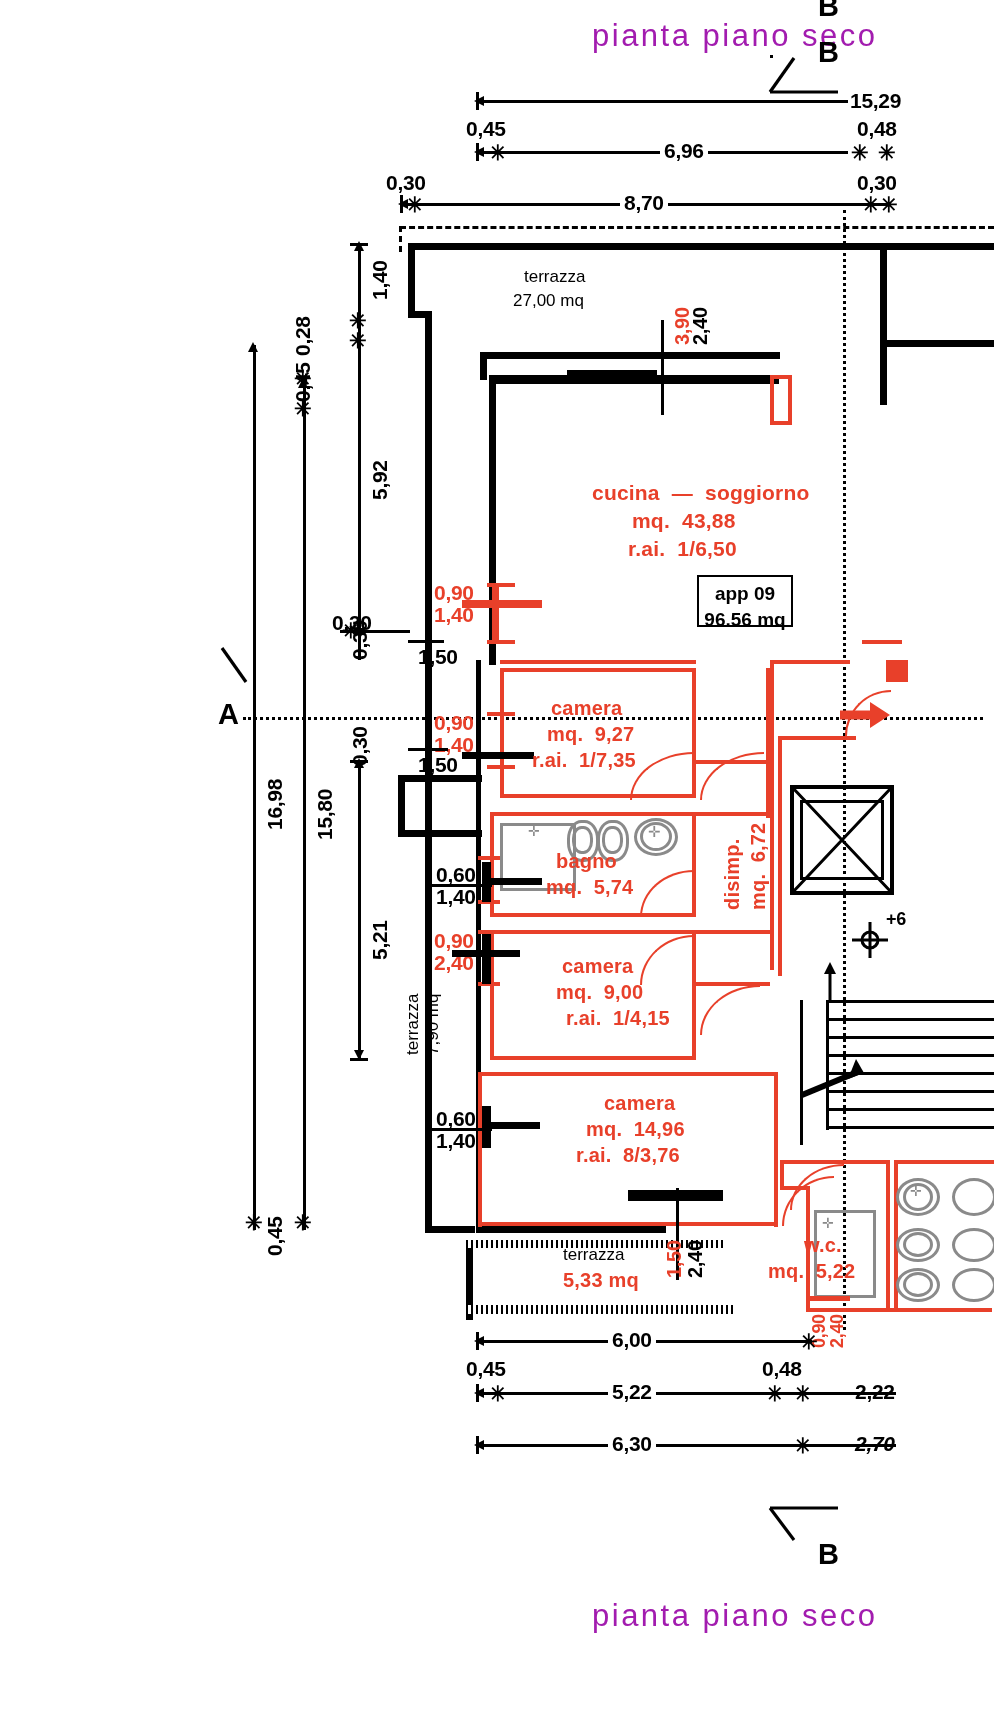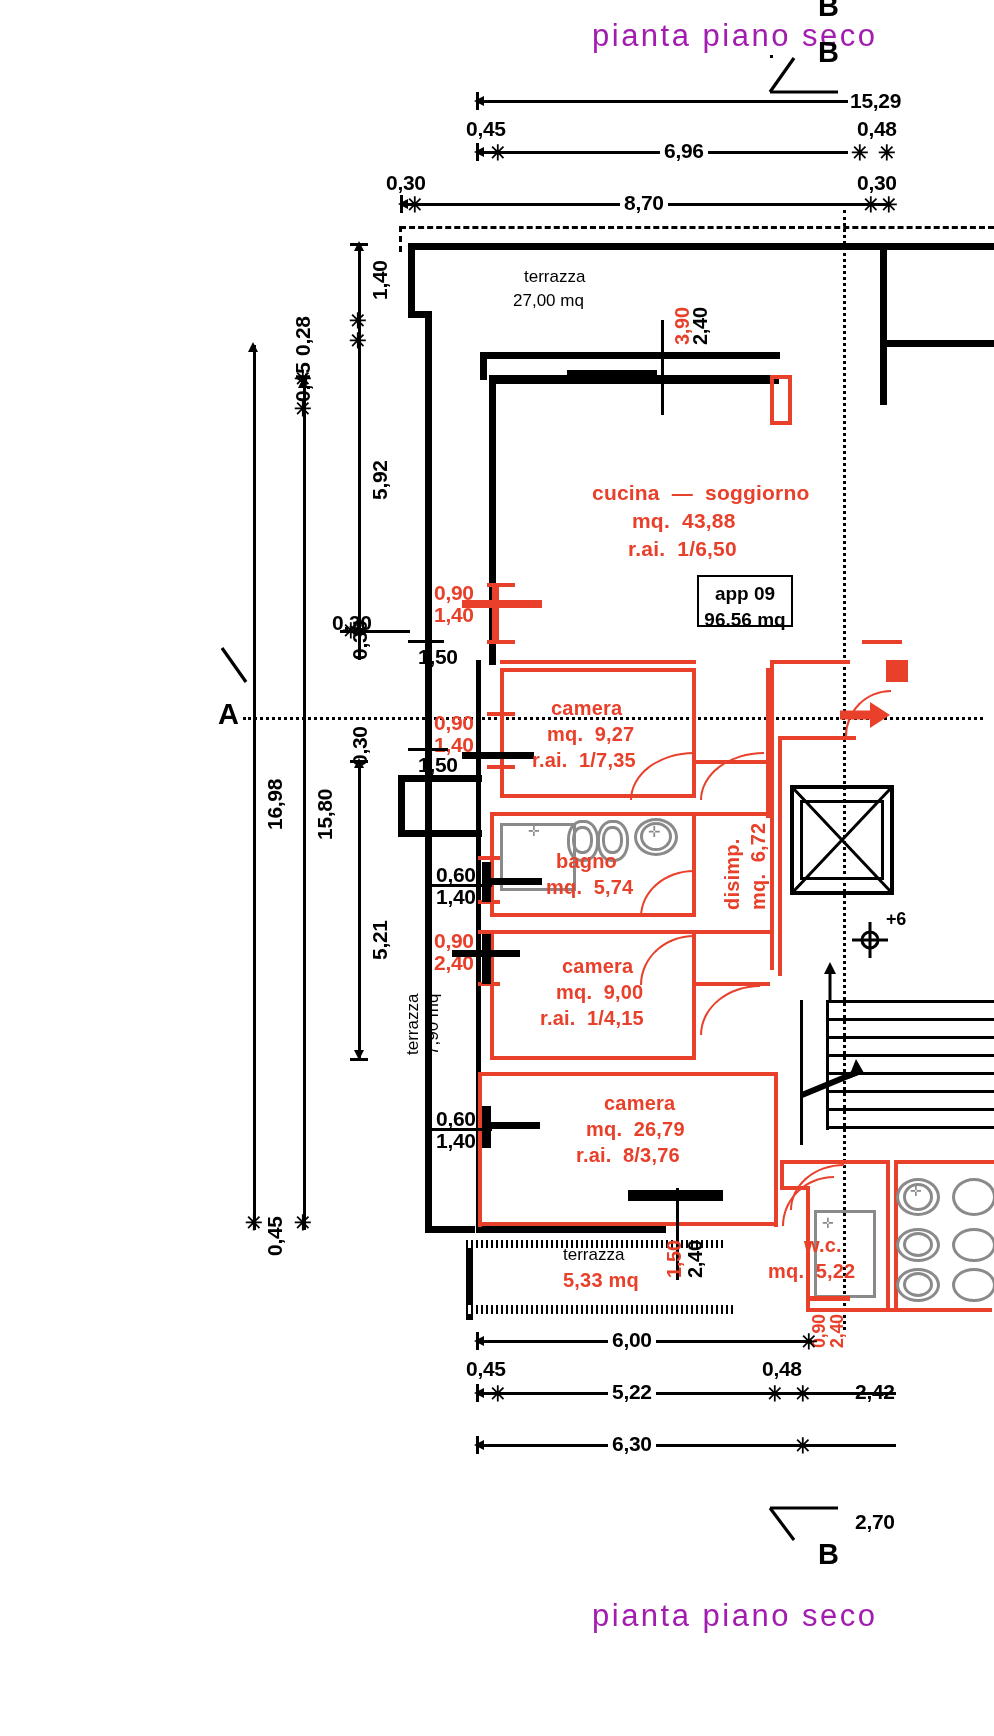--- a/index.html
+++ b/index.html
@@ -357,24 +357,24 @@
   <div class="txt roomlbl red" style="left:532px;top:750px;">r.ai.  1/7,35</div>
 
   <div class="txt roomlbl red" style="left:556px;top:851px;">bagno</div>
   <div class="txt roomlbl red" style="left:546px;top:877px;">mq.  5,74</div>
 
   <div class="txt roomlbl red vert" style="left:722px;top:910px;">disimp.</div>
   <div class="txt roomlbl red vert" style="left:748px;top:910px;">mq.  6,72</div>
 
   <div class="txt roomlbl red" style="left:562px;top:956px;">camera</div>
   <div class="txt roomlbl red" style="left:556px;top:982px;">mq.  9,00</div>
-  <div class="txt roomlbl red" style="left:540px;top:1008px;">r.ai.  1/4,15</div>
+  <div class="txt roomlbl red" style="left:566px;top:1008px;">r.ai.  1/4,15</div>
 
   <div class="txt roomlbl red" style="left:604px;top:1093px;">camera</div>
-  <div class="txt roomlbl red" style="left:586px;top:1119px;">mq.  26,79</div>
+  <div class="txt roomlbl red" style="left:586px;top:1119px;">mq.  14,96</div>
   <div class="txt roomlbl red" style="left:576px;top:1145px;">r.ai.  8/3,76</div>
 
   <div class="txt plainlbl blk vert" style="left:404px;top:1055px;">terrazza</div>
   <div class="txt plainlbl blk vert" style="left:424px;top:1055px;">7,90 mq</div>
 
   <div class="txt plainlbl blk" style="left:563px;top:1246px;">terrazza</div>
   <div class="txt roomlbl red" style="left:563px;top:1270px;">5,33 mq</div>
 
   <div class="txt roomlbl red" style="left:804px;top:1235px;">w.c.</div>
   <div class="txt roomlbl red" style="left:768px;top:1261px;">mq.  5,22</div>
@@ -391,30 +391,30 @@
   <div class="txt dimnum blk" style="left:762px;top:1358px;">0,48</div>
   <div class="ln" style="left:476px;top:1392px;width:420px;height:2.6px;"></div>
   <div class="ln" style="left:476px;top:1384px;width:2.8px;height:18px;"></div>
   <svg width="16" height="16" style="position:absolute;left:470px;top:1386px;">
     <path d="M14 2 L4 7 L14 12 Z" fill="#000"></path>
   </svg>
   <div class="star" style="left:489px;top:1383px;">✳</div>
   <div class="star" style="left:766px;top:1383px;">✳</div>
   <div class="star" style="left:794px;top:1383px;">✳</div>
   <div class="txt dimnum blk" style="left:608px;top:1381px;background:#fff;padding:0 4px;">5,22</div>
-  <div class="txt dimnum blk" style="left:855px;top:1381px;">2,42</div>
+  <div class="txt dimnum blk" style="left:855px;top:1381px;">2,22</div>
 
   <div class="ln" style="left:476px;top:1444px;width:420px;height:2.6px;"></div>
   <div class="ln" style="left:476px;top:1436px;width:2.8px;height:18px;"></div>
   <svg width="16" height="16" style="position:absolute;left:470px;top:1438px;">
     <path d="M14 2 L4 7 L14 12 Z" fill="#000"></path>
   </svg>
   <div class="star" style="left:794px;top:1435px;">✳</div>
   <div class="txt dimnum blk" style="left:608px;top:1433px;background:#fff;padding:0 4px;">6,30</div>
-  <div class="txt dimnum blk" style="left:855px;top:1511px;">2,70</div>
+  <div class="txt dimnum blk" style="left:855px;top:1433px;font-style:italic;">2,70</div>
 
   <svg width="90" height="50" style="position:absolute;left:766px;top:1496px;">
     <path d="M4 12 L28 44" stroke="#000" stroke-width="3.2" fill="none"></path>
     <path d="M4 12 L72 12" stroke="#000" stroke-width="3.2" fill="none"></path>
   </svg>
   <div class="txt sectlbl b" style="left:818px;top:1540px;">B</div>
   <div class="txt titletxt" style="left:592px;top:1600px;">pianta piano seco</div>
 
 
 </div>

